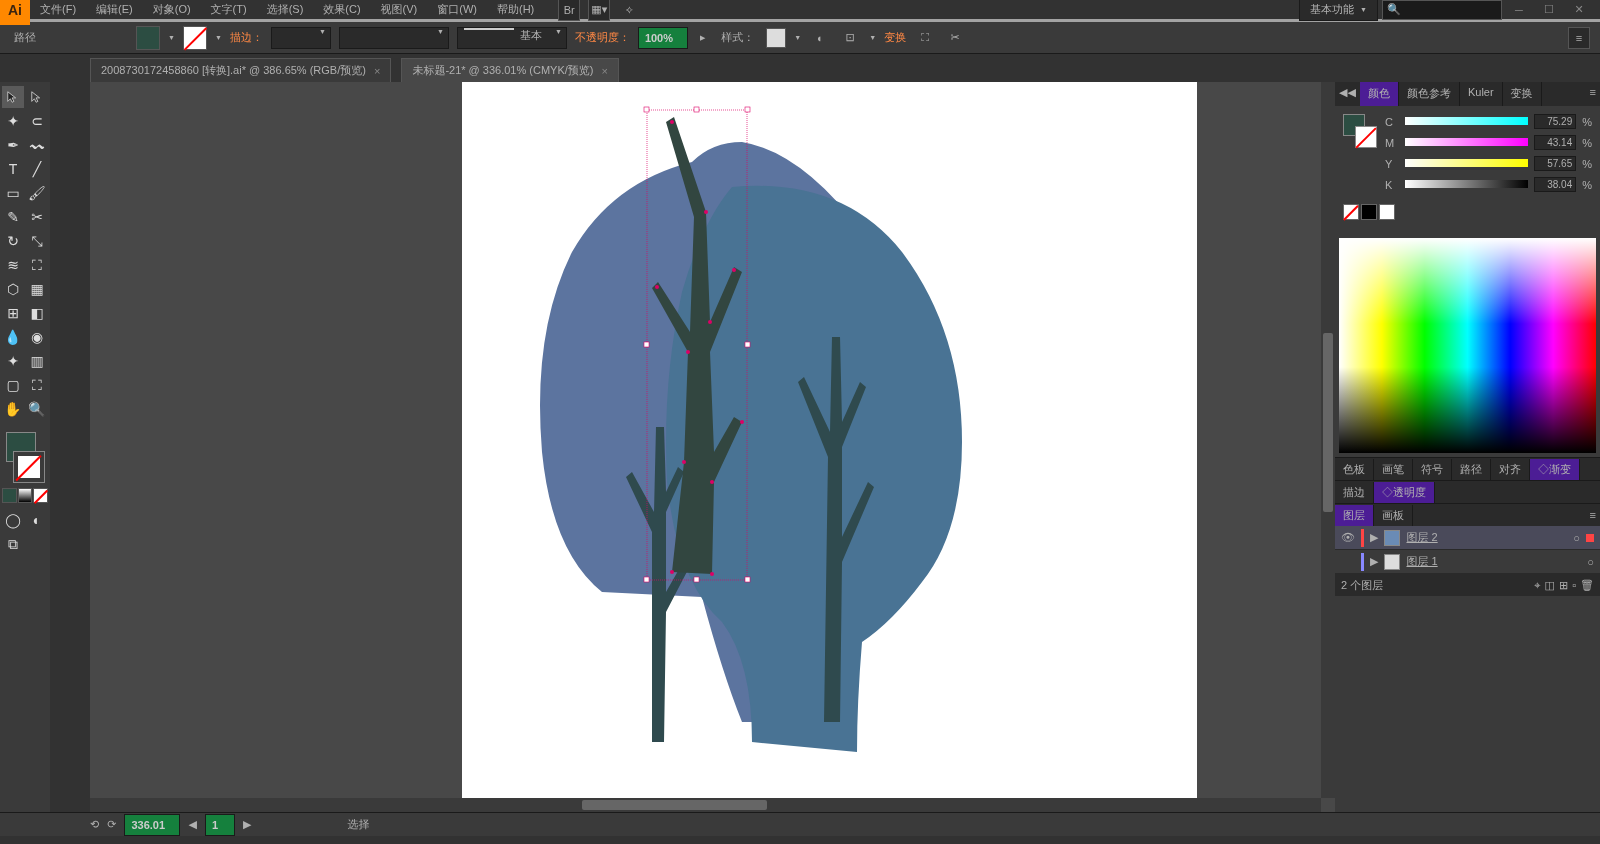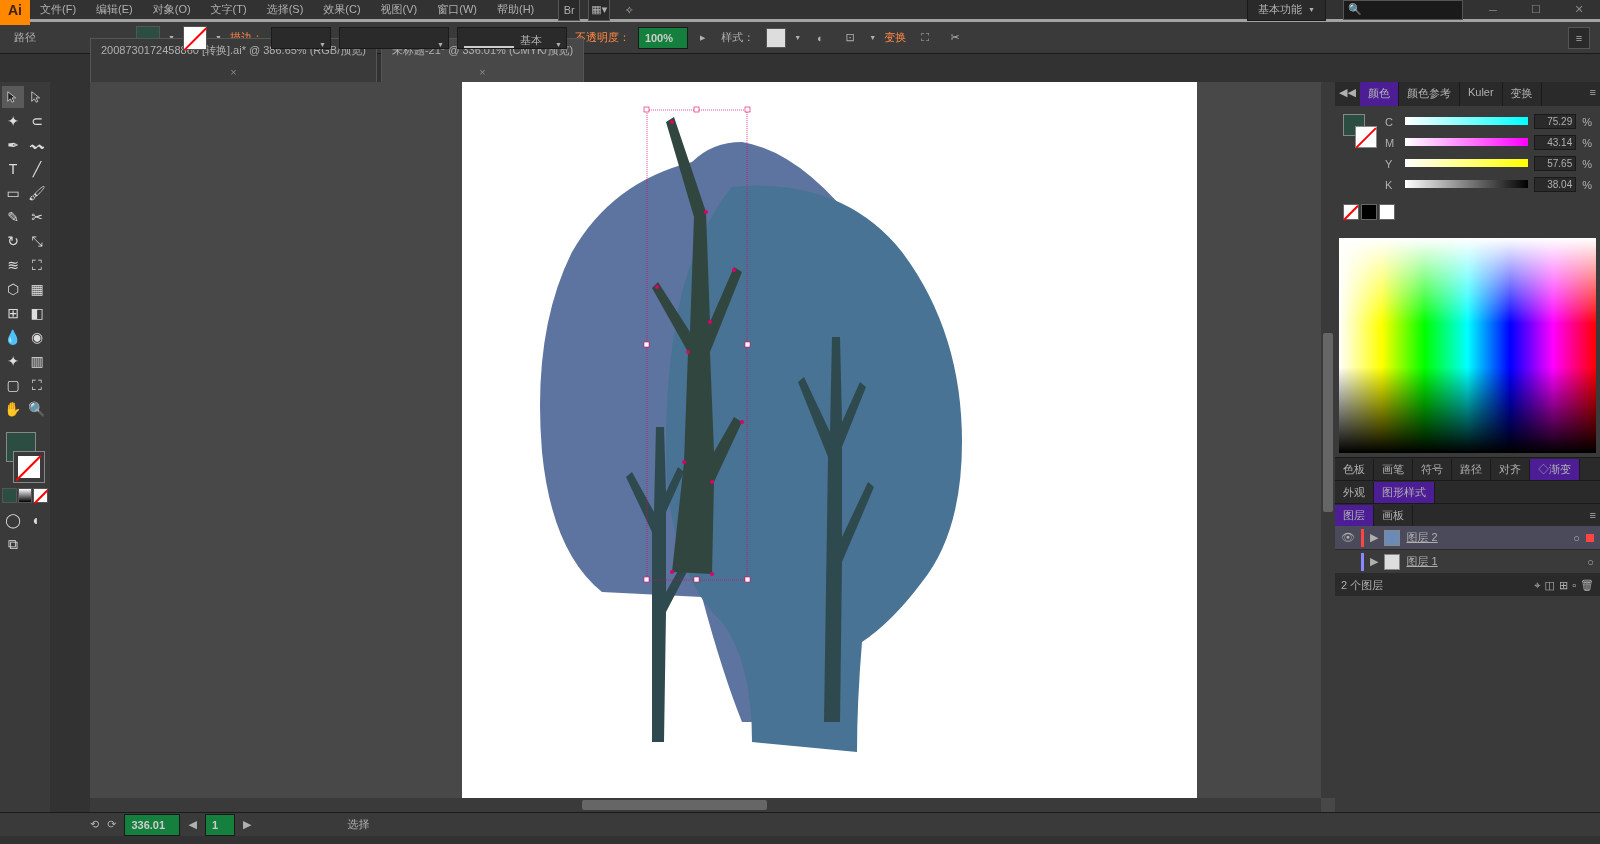--- a/index.html
+++ b/index.html
@@ -1,35 +1,35 @@
 <!DOCTYPE html>
 <html><head>
 <meta charset="utf-8">
 <style>
 * { margin: 0; padding: 0; box-sizing: border-box; font-family: "Microsoft YaHei", sans-serif; }
 body { background: #323232; color: #b0b0b0; font-size: 11px; overflow: hidden; width: 1600px; height: 844px; }
 .menubar { height: 22px; background: #323232; display: flex; align-items: center; border-bottom: 3px solid #a3a3a3; }
 .app-logo { width: 30px; height: 30px; background: #ff8800; color: #3a2410; display: flex; align-items: center; justify-content: center; font-weight: bold; font-size: 14px; }
 .menu-item { padding: 0 10px; height: 30px; display: flex; align-items: center; cursor: pointer; }
-.menu-right { margin-left: auto; display: flex; align-items: center; gap: 17px; padding-right: 8px; }
+.menu-right { margin-left: auto; display: flex; align-items: center; gap: 4px; padding-right: 8px; }
 .workspace-btn { background: #2a2a2a; border: 1px solid #1a1a1a; padding: 2px 10px; height: 22px; display: flex; align-items: center; gap: 6px; }
 .search-box { background: #1a1a1a; border: 1px solid #555; width: 120px; height: 20px; padding: 0 4px; display: flex; align-items: center; }
 .window-btn { width: 26px; height: 20px; display: flex; align-items: center; justify-content: center; color: #888; }
 .control-bar { height: 32px; background: #3a3a3a; border-bottom: 1px solid #1a1a1a; display: flex; align-items: center; padding: 0 10px; gap: 8px; }
 .control-label { color: #b0b0b0; padding: 0 4px; }
 .control-link { color: #ff8844; cursor: pointer; }
 .swatch { width: 24px; height: 24px; border: 1px solid #555; }
 .swatch-fill { background: #2c4d42; }
 .swatch-none { background: #fff; position: relative; }
 .swatch-none::after { content: ''; position: absolute; width: 140%; height: 2px; background: red; top: 50%; left: -20%; transform: rotate(-45deg); }
-.dropdown { background: #2a2a2a; border: 1px solid #1a1a1a; height: 22px; padding: 0 18px 0 6px; display: flex; align-items: flex-end; position: relative; }
+.dropdown { background: #2a2a2a; border: 1px solid #1a1a1a; height: 22px; padding: 0 18px 0 6px; display: flex; align-items: flex-start; position: relative; }
 .dropdown::after { content: '▼'; position: absolute; right: 4px; font-size: 7px; }
 .input-field { background: #15803d; border: 1px solid #1a1a1a; height: 22px; padding: 0 6px; color: #ccc; display: flex; align-items: center; font-weight: bold; }
 .tabs-bar { height: 28px; background: #323232; display: flex; align-items: flex-end; padding-left: 90px; }
-.tab { background: #3a3a3a; padding: 4px 10px; margin-right: 4px; border-top: 1px solid #555; border-left: 1px solid #555; border-right: 1px solid #555; font-size: 11px; display: flex; align-items: center; gap: 8px; flex-direction: column; }
+.tab { background: #3a3a3a; padding: 4px 10px; margin-right: 10px; border-top: 1px solid #555; border-left: 1px solid #555; border-right: 1px solid #555; font-size: 11px; display: flex; align-items: center; gap: 8px; }
 .tab.active { background: #484848; }
 .tab-close { color: #888; cursor: pointer; }
 .main-area { display: flex; height: calc(844px - 30px - 32px - 28px - 24px); }
 .toolbox { width: 50px; background: #3a3a3a; display: flex; flex-direction: column; padding: 4px 2px; }
 .tool-row { display: flex; gap: 2px; margin-bottom: 2px; }
 .tool { width: 22px; height: 22px; display: flex; align-items: center; justify-content: center; font-size: 14px; color: #ddd; cursor: pointer; }
 .tool.active { background: #5a5a5a; }
 .tool svg { width: 14px; height: 14px; fill: #ccc; stroke: #ccc; }
 .fill-stroke-area { margin-top: 8px; position: relative; height: 54px; display: flex; align-items: center; justify-content: center; }
 .fill-box { width: 30px; height: 30px; background: #2c4d42; border: 1px solid #888; position: absolute; top: 2px; left: 4px; }
@@ -341,22 +341,22 @@
         <div class="panel-tab">色板</div>
         <div class="panel-tab">画笔</div>
         <div class="panel-tab">符号</div>
         <div class="panel-tab">路径</div>
         <div class="panel-tab">对齐</div>
         <div class="panel-tab active">◇<span>渐变</span></div>
       </div>
     </div>
     <div class="panel-section">
       <div class="panel-header">
-        <div class="panel-tab">外观</div>
-        <div class="panel-tab active">图形样式</div>
+        <div class="panel-tab">描边</div>
+        <div class="panel-tab active">◇<span>透明度</span></div>
       </div>
     </div>
     <div class="panel-section" style="flex:1">
       <div class="panel-header">
         <div class="panel-tab active">图层</div>
         <div class="panel-tab">画板</div>
         <span style="margin-left:auto;padding:4px">≡</span>
       </div>
       <div class="layer-row" style="background:#4a4a5a">
         <span class="layer-eye">👁</span>

